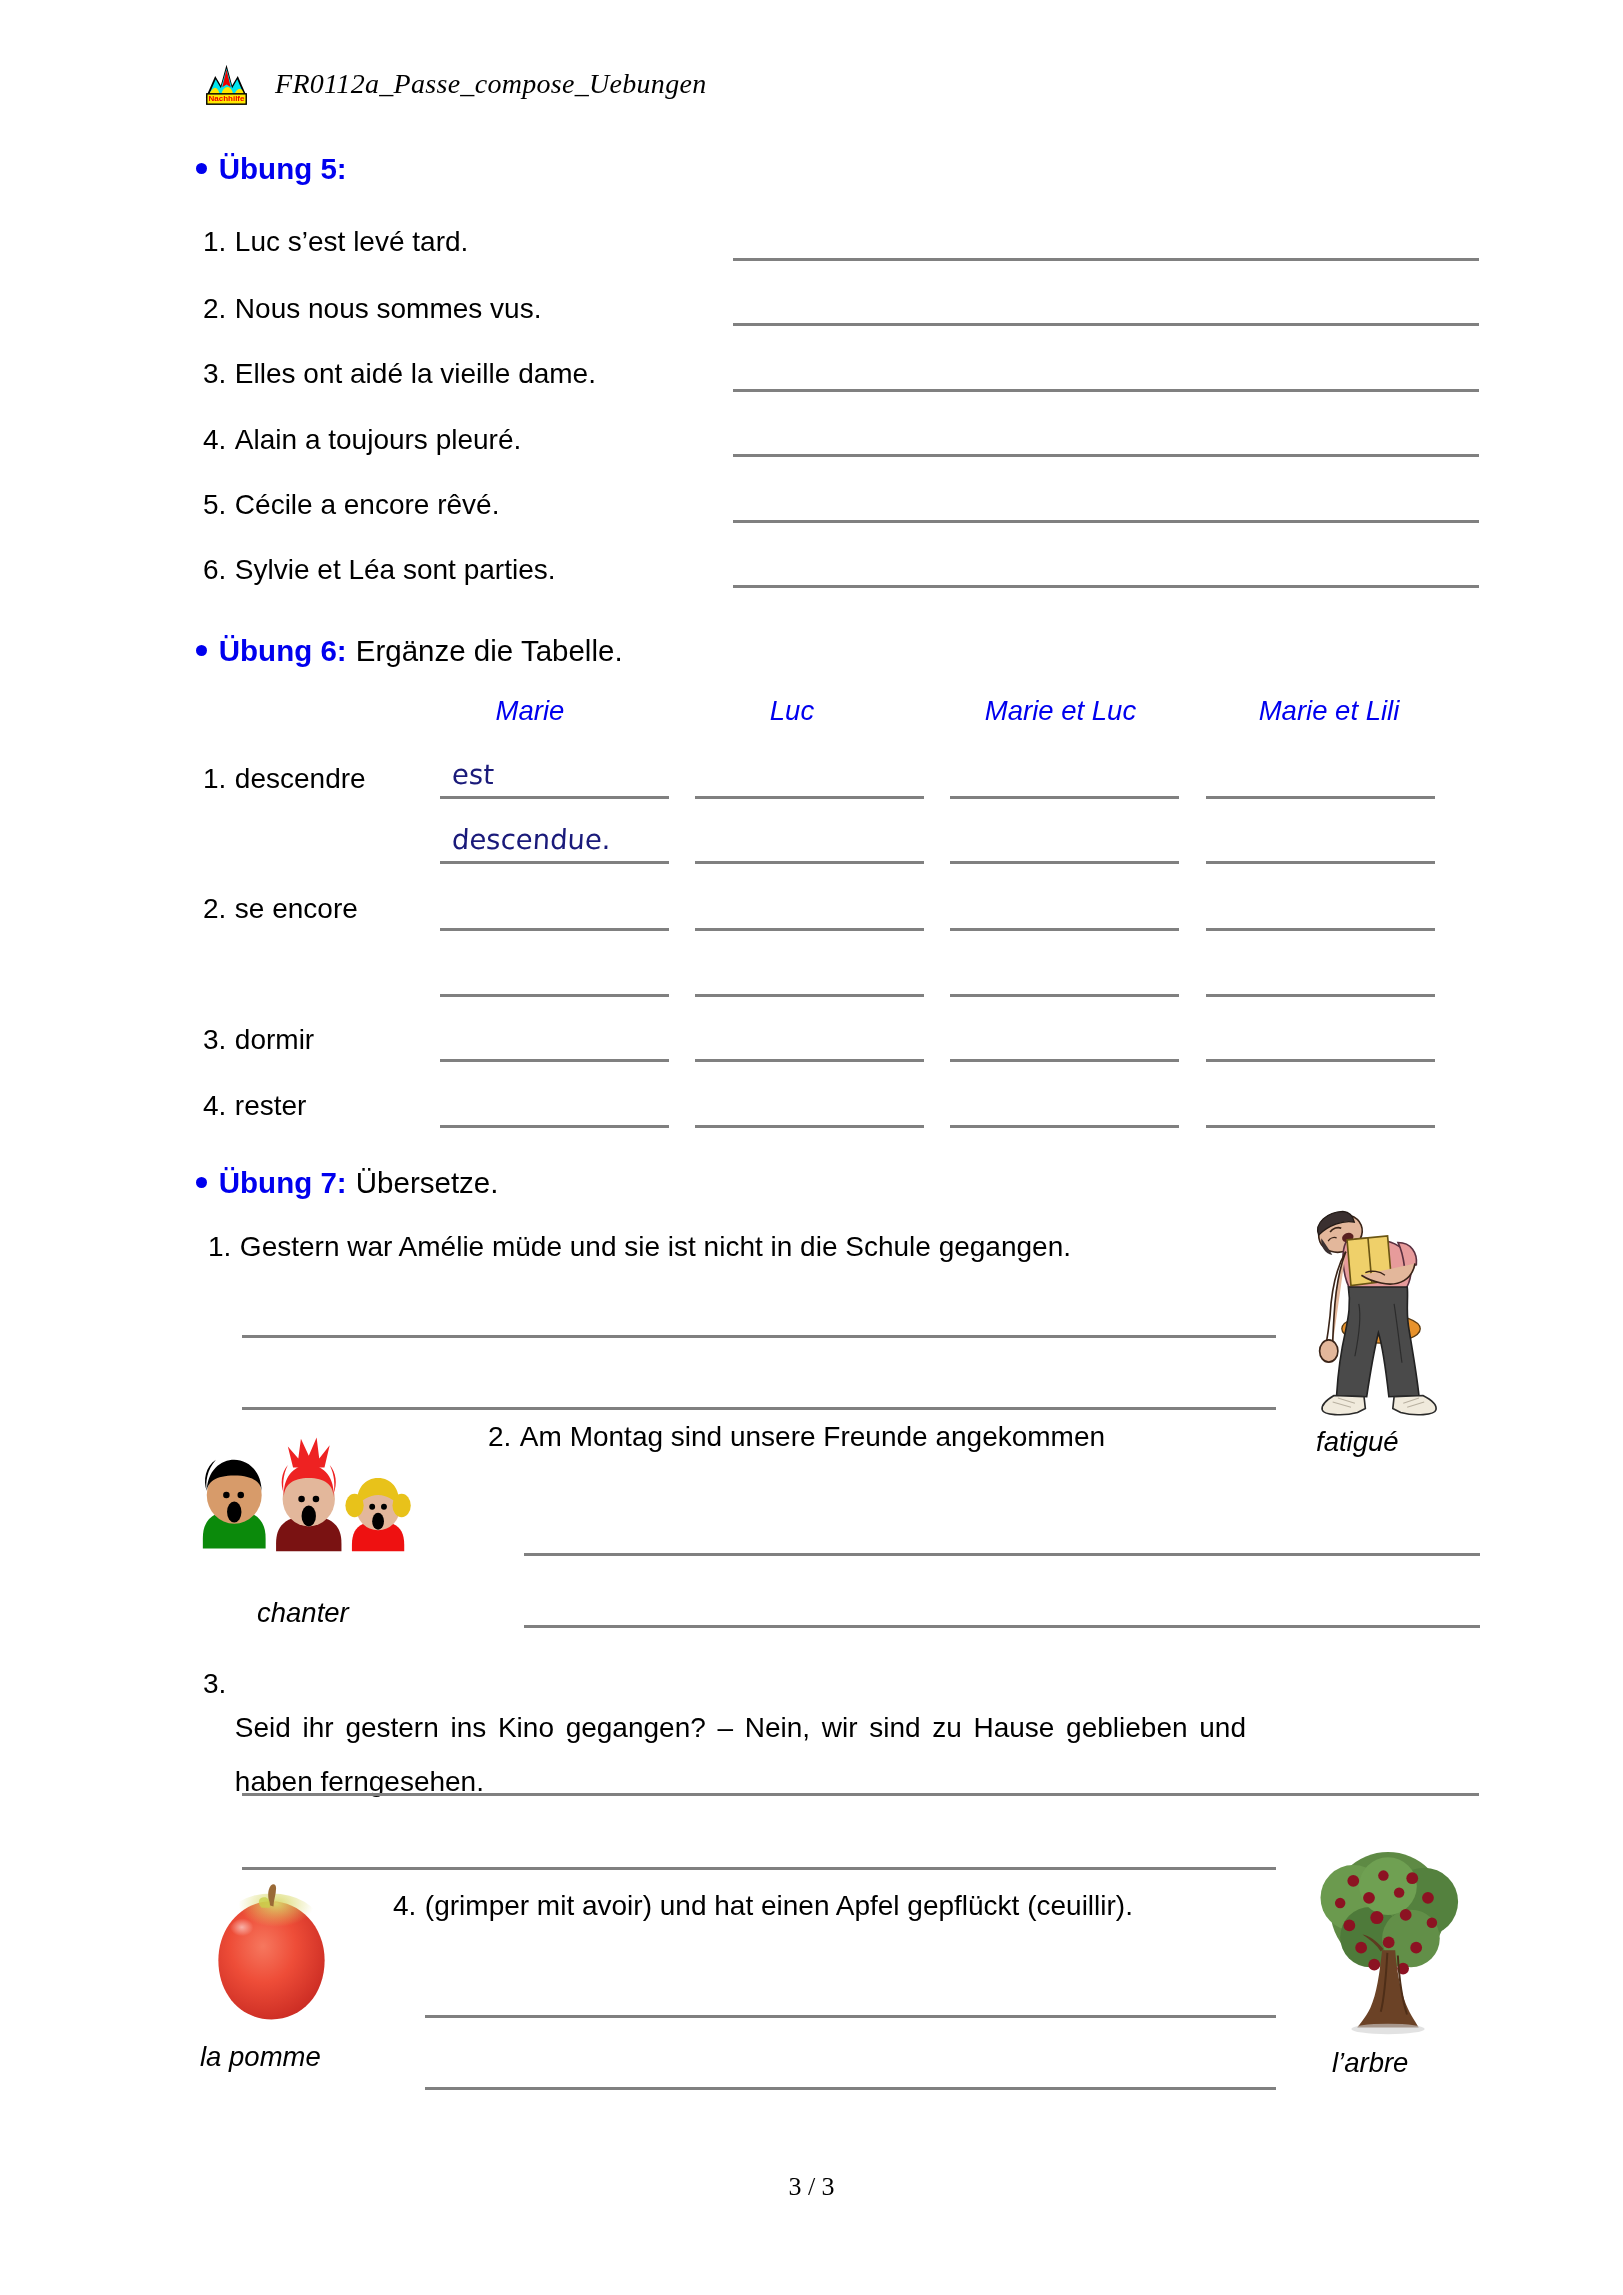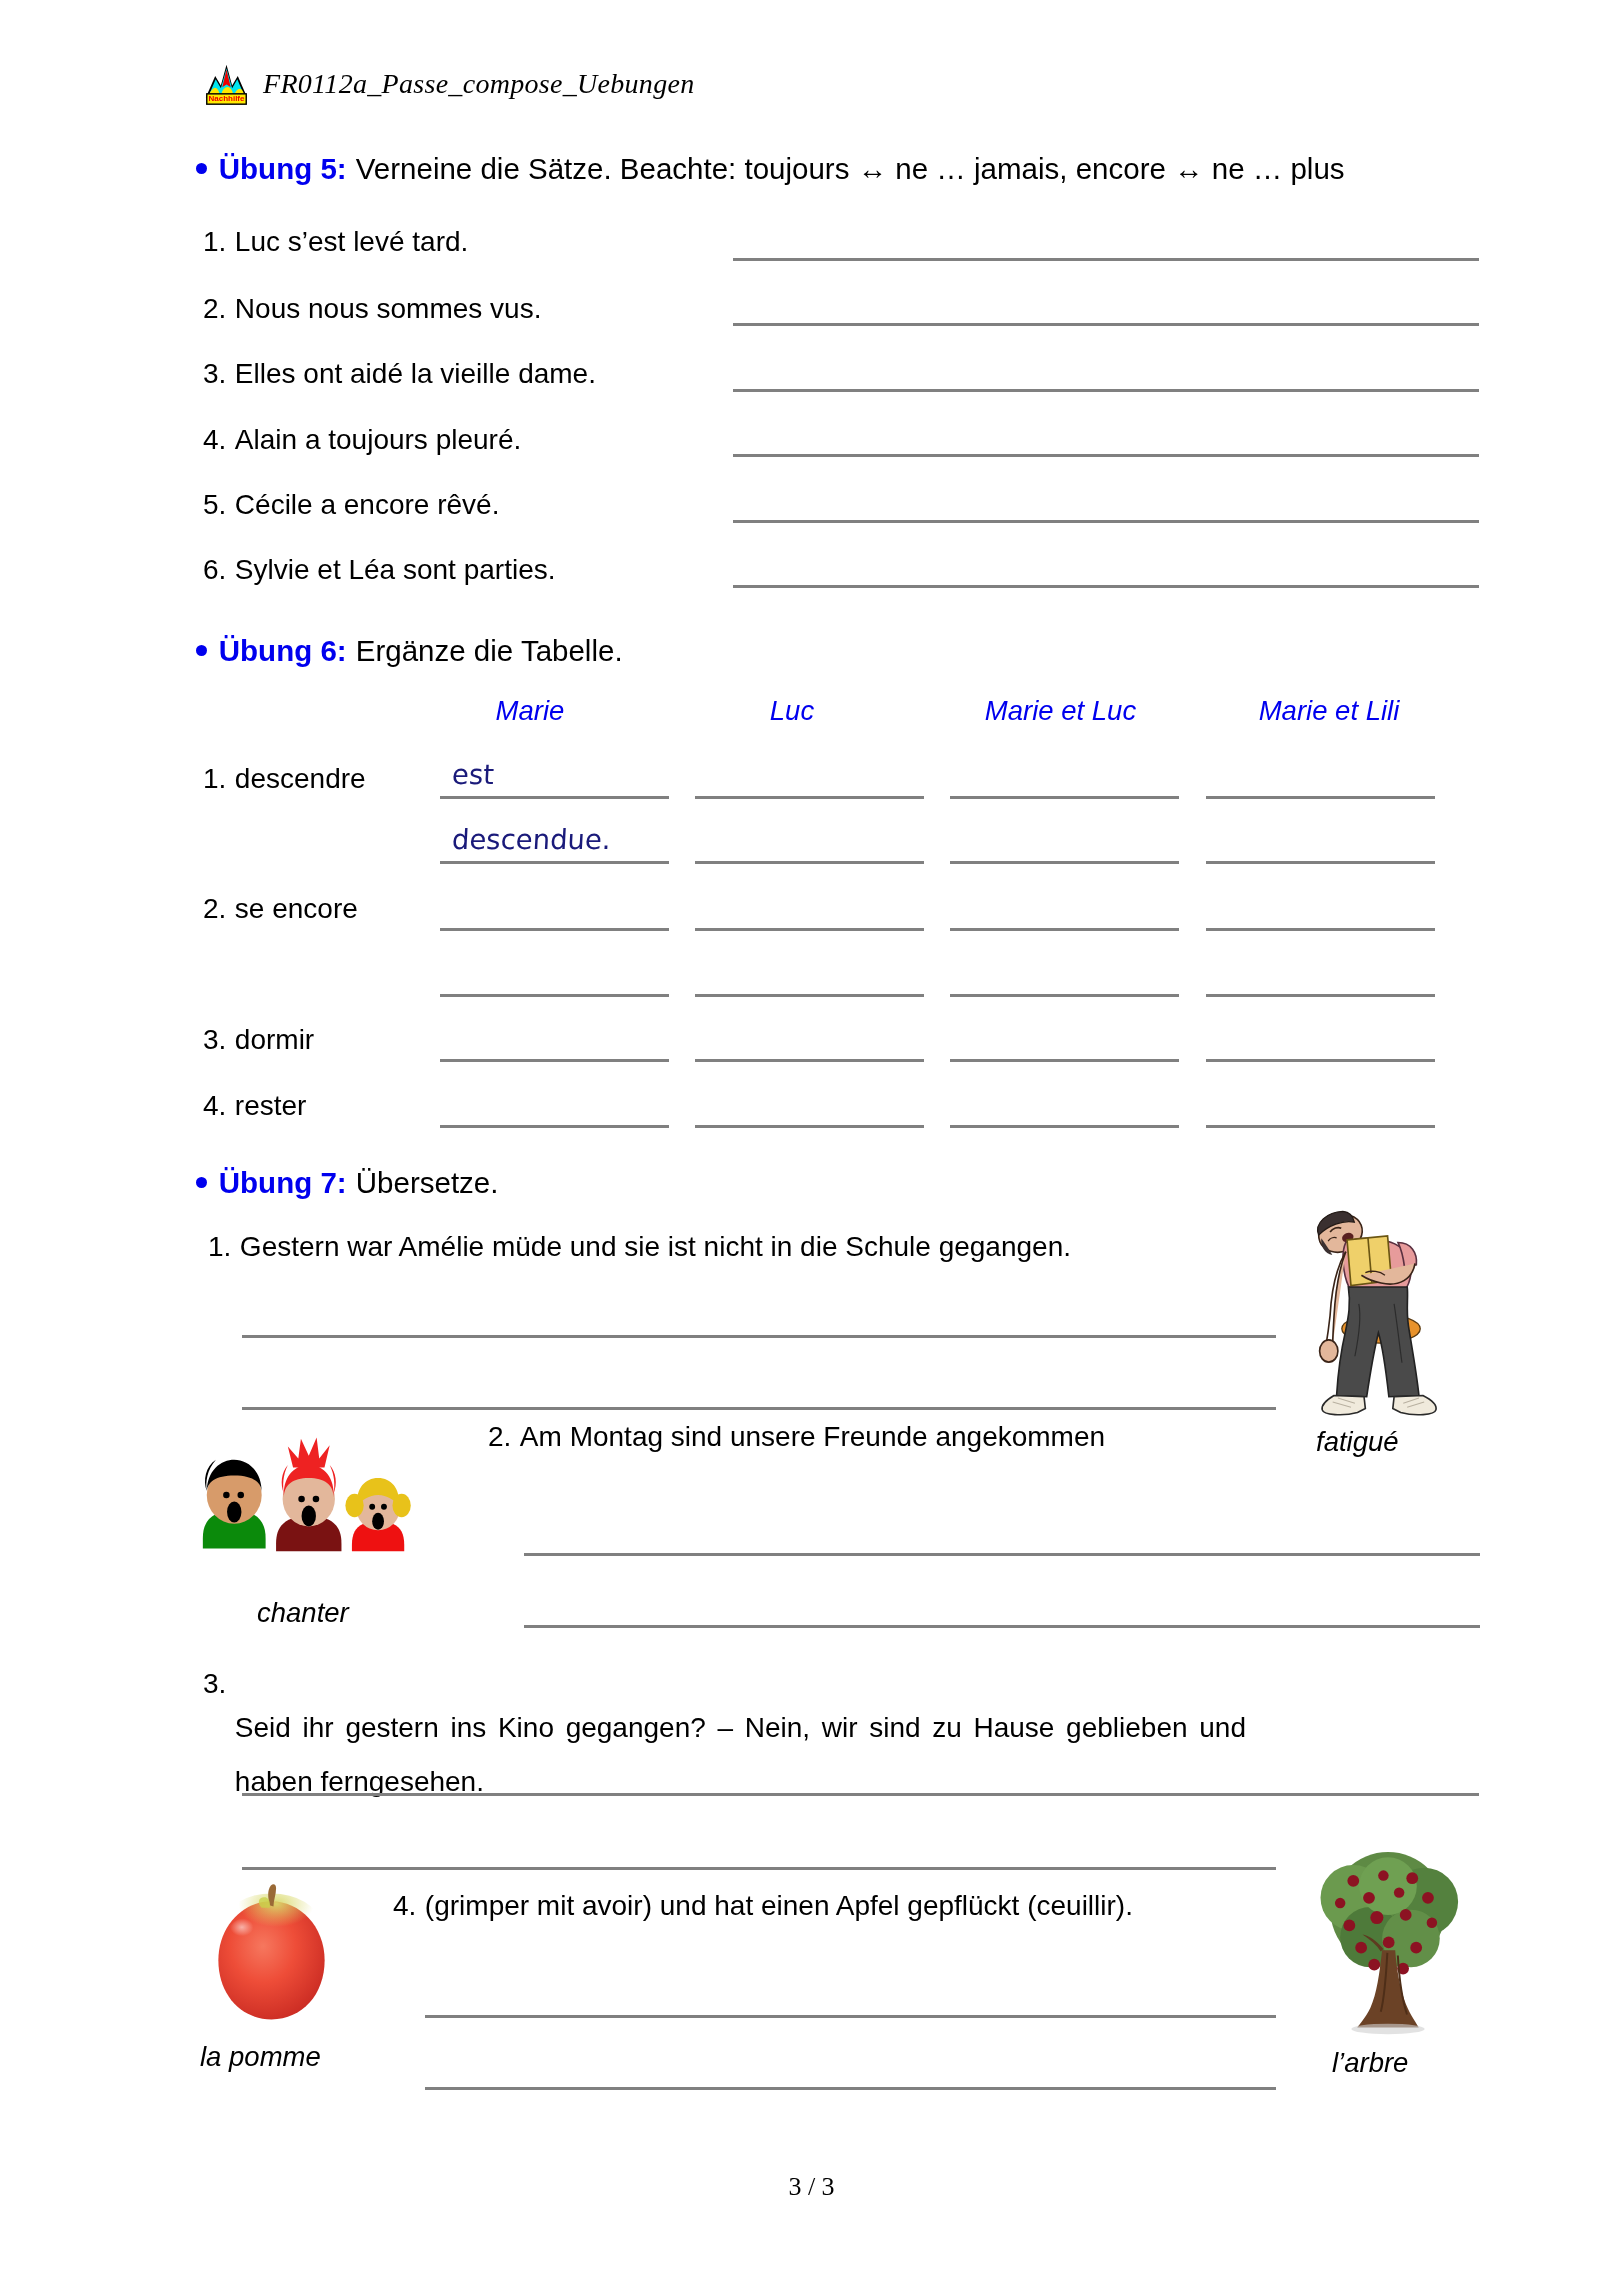--- a/index.html
+++ b/index.html
@@ -32,20 +32,21 @@
     height: 47px;
     flex: 0 0 auto;
   }
   .doc-title {
     font-family: "Liberation Serif", serif;
     font-style: italic;
     font-size: 28px;
     color: #000000;
     white-space: nowrap;
     letter-spacing: 0.3px;
+    margin-left: 12px;
   }
 
   
   .ex-heading {
     position: absolute;
     display: flex;
     align-items: baseline;
     gap: 0;
     white-space: nowrap;
     font-size: 29.5px;
@@ -156,21 +157,20 @@
       <path d="M66 76 C70 62 78 58 83 64 C86 68 87 72 88 76 Z" fill="#FFE800"></path>
       <rect x="8" y="72" width="84" height="22" fill="#FFE800" stroke="#000000" stroke-width="3"></rect>
       <text x="50" y="88" font-family="Liberation Sans, sans-serif" font-size="17" font-weight="bold" fill="#EE0000" text-anchor="middle">Nachhilfe</text>
     </svg>
     <div class="doc-title">FR0112a_Passe_compose_Uebungen</div>
   </div>
 
   <div class="ex-heading" style="left:196px; top:152px;">
     <span class="bullet"></span>
     <span class="ex-label">Übung 5:</span>
-    <span>Verneine die Sätze. Beachte: toujours ↔ ne … jamais, encore ↔ ne … plus</span>
   </div>
 
   <div class="num-item" style="left:203px; top:224px;">
     <span class="n">1.</span>
     <span>Luc s’est levé tard.</span>
   </div>
   <div class="rule" style="left:733px; top:258px; width:746px;"></div>
 
   <div class="num-item" style="left:203px; top:291px;">
     <span class="n">2.</span>

